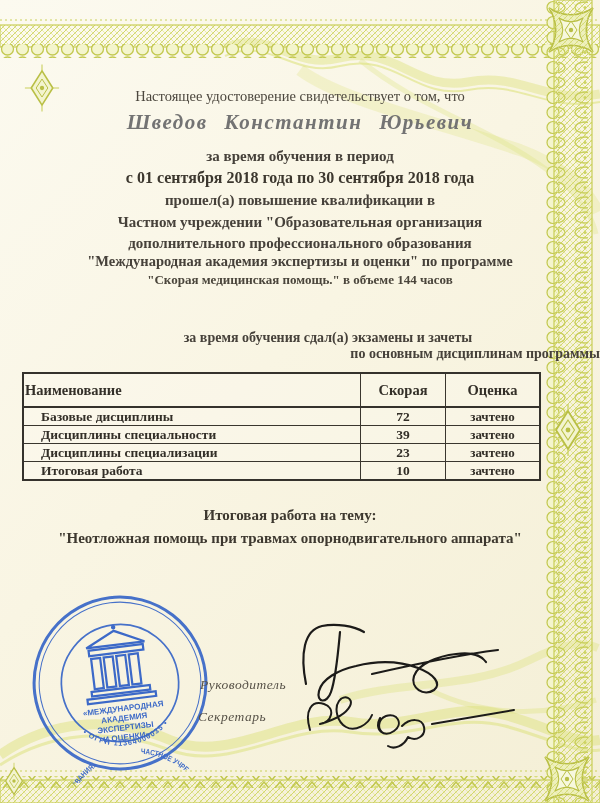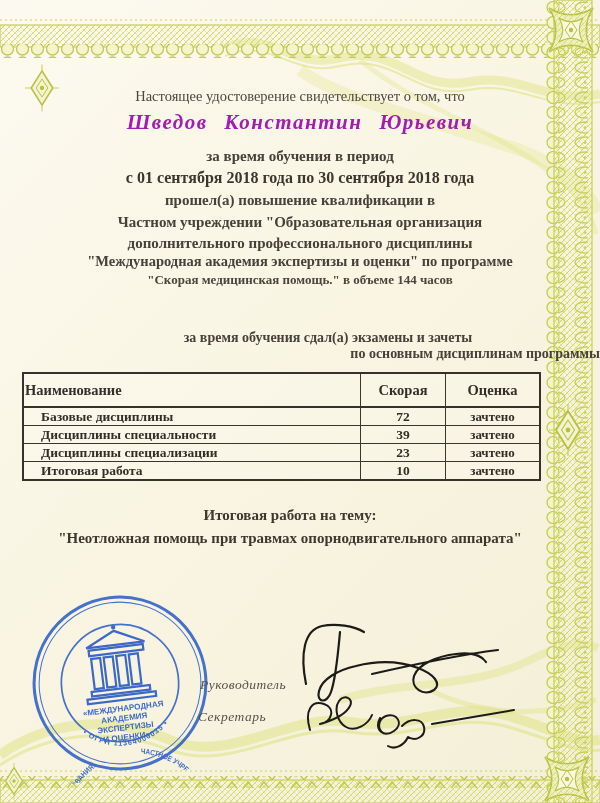--- a/index.html
+++ b/index.html
@@ -8,21 +8,21 @@
     width:600px;height:803px;overflow:hidden;position:relative;
     background:linear-gradient(135deg,#fcfaf0 0%,#f9f5e3 45%,#f4efd6 100%);
     font-family:"Liberation Serif","DejaVu Serif",serif;
     color:#46413a;
   }
   .page{position:absolute;inset:0;}
   svg.borderart{position:absolute;left:0;top:0;z-index:1;pointer-events:none;}
   .content{position:absolute;inset:0;z-index:2;}
   .cline{position:absolute;left:0;width:600px;text-align:center;white-space:nowrap;}
   .intro{top:88px;font-size:14.5px;font-weight:500;color:#4c473e;}
-  .name{top:110px;font-size:21px;font-style:italic;font-weight:600;letter-spacing:1.5px;word-spacing:10px;color:#a21caf;}
+  .name{top:110px;font-size:21px;font-style:italic;font-weight:600;letter-spacing:1.5px;word-spacing:10px;color:#737373;}
   .l2{top:148px;font-size:15px;font-weight:700;}
   .l3{top:169px;font-size:16px;font-weight:700;color:#3c372e;}
   .l4{top:192px;font-size:15px;font-weight:700;font-family:Liberation Serif, serif;}
   .l5{top:214px;font-size:15px;font-weight:700;}
   .l6{top:235px;font-size:15px;font-weight:700;}
   .l7{top:253px;font-size:14.5px;font-weight:700;}
   .l8{top:272px;font-size:13px;font-weight:700;color:#4a453b;}
   .ex1{top:330px;font-size:14px;font-weight:600;padding-left:28px;}
   .ex2{top:346px;font-size:14px;font-weight:600;text-align:right;}
   .fw1{top:507px;font-size:15px;font-weight:700;width:580px;color:#3d382f;}
@@ -126,21 +126,21 @@
     <use href="#gem" transform="translate(14,781) scale(0.7)"></use>
   </svg>
 
   <div class="content">
     <div class="cline intro">Настоящее удостоверение свидетельствует о том, что</div>
     <div class="cline name">Шведов Константин Юрьевич</div>
     <div class="cline l2">за время обучения в период</div>
     <div class="cline l3">с 01 сентября 2018 года по 30 сентября 2018 года</div>
     <div class="cline l4">прошел(а) повышение квалификации в</div>
     <div class="cline l5">Частном учреждении "Образовательная организация</div>
-    <div class="cline l6">дополнительного профессионального дисциплины</div>
+    <div class="cline l6">дополнительного профессионального образования</div>
     <div class="cline l7">"Международная академия экспертизы и оценки" по программе</div>
     <div class="cline l8">"Скорая медицинская помощь." в объеме 144 часов</div>
     <div class="cline ex1">за время обучения сдал(а) экзамены и зачеты</div>
     <div class="cline ex2">по основным дисциплинам программы</div>
     <div class="cline fw1">Итоговая работа на тему:</div>
     <div class="cline fw2">"Неотложная помощь при травмах опорнодвигательного аппарата"</div>
   </div>
 
   <table class="disc">
     <thead>

